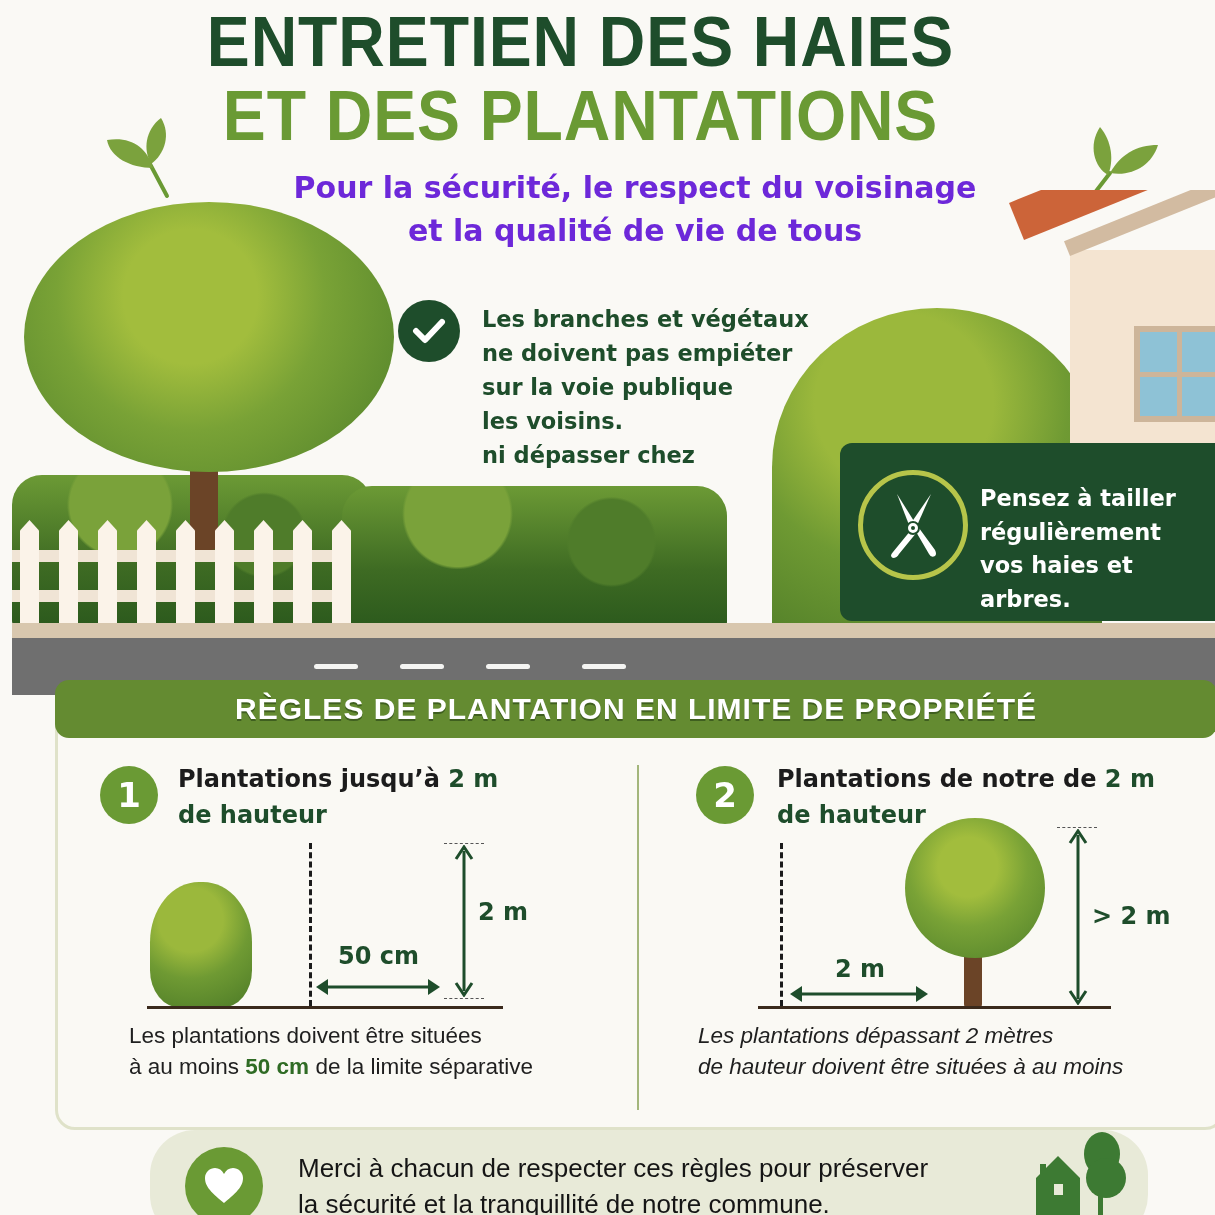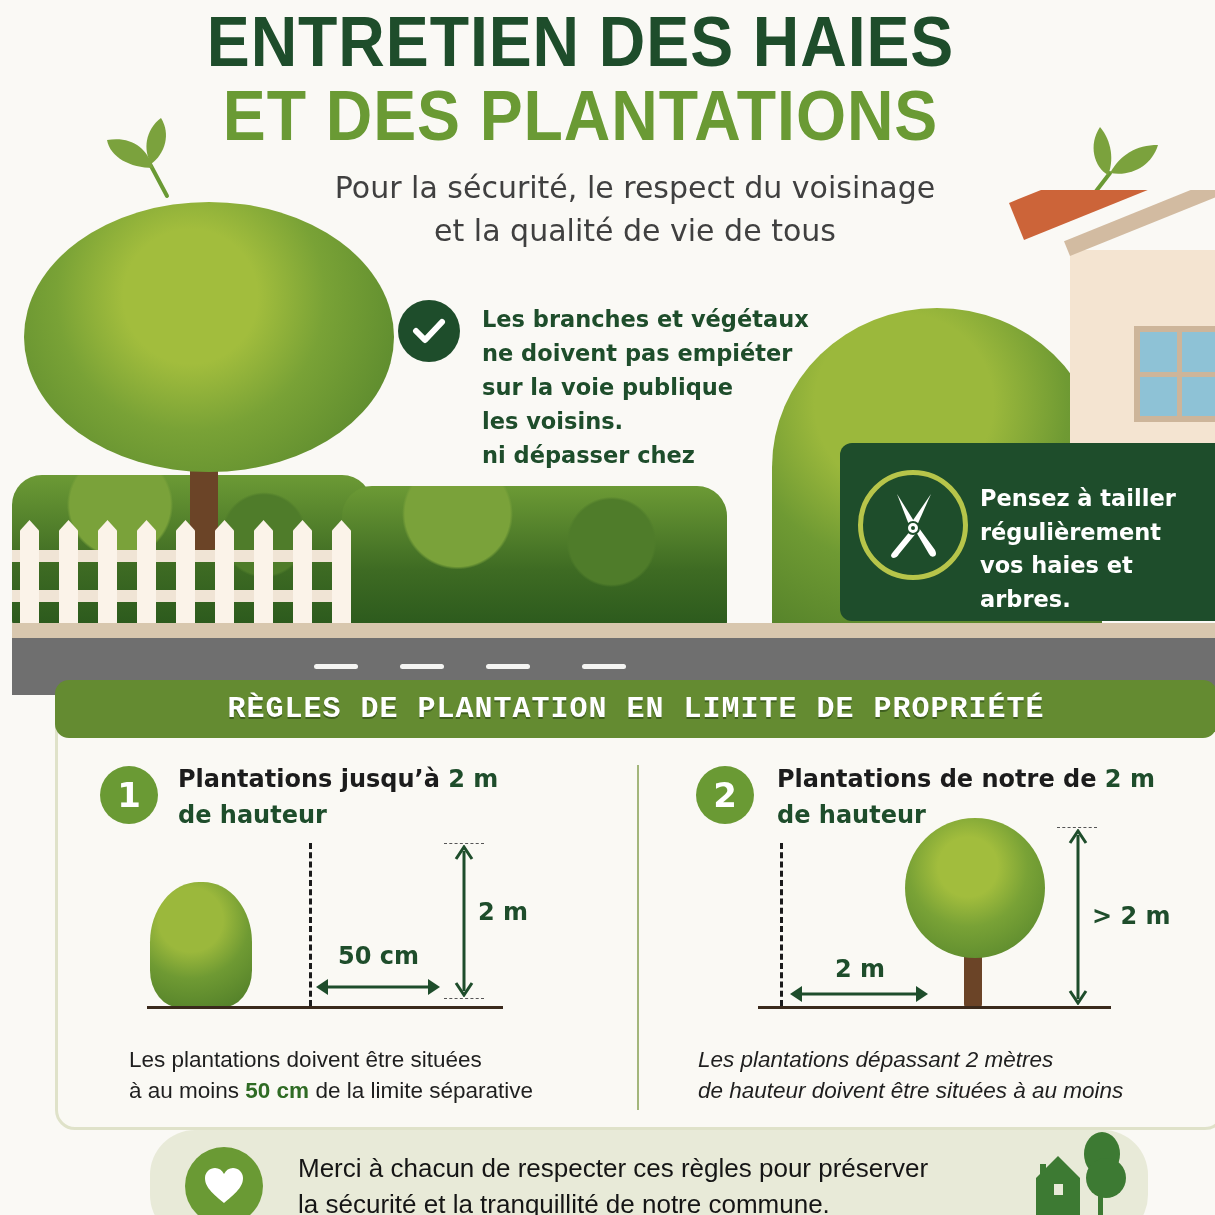--- a/index.html
+++ b/index.html
@@ -22,21 +22,21 @@
     }
     .title2 {
       left: 0; width: 1262px; top: 80px; text-align: center;
       font-family: "Liberation Sans", sans-serif; font-weight: 700;
       font-size: 70px; letter-spacing: 1px; color: #6a9a34;
       transform: scaleX(0.92); transform-origin: 0 0;
       line-height: 72px;
     }
     .subtitle {
       left: 250px; width: 770px; top: 166px; text-align: center;
-      font-size: 30px; line-height: 43px; color: #404040; font-weight: 400;
+      font-size: 30px; line-height: 43px; color: #6d28d9; font-weight: 700;
       font-family: "DejaVu Sans", sans-serif;
     }
 
     
     .scene { left: 12px; top: 190px; width: 1203px; height: 505px; overflow: hidden; }
     .road { left: 0; top: 448px; width: 1203px; height: 60px; background: #6f6f6f; }
     .sidewalk { left: 0; top: 433px; width: 1203px; height: 16px; background: #d8c7ae; }
     .dash { top: 474px; width: 44px; height: 5px; background: #f4f4f2; border-radius: 3px; }
 
     .hedge {
@@ -106,34 +106,34 @@
       left: 55px; top: 706px; width: 1170px; height: 424px;
       background: #faf9f4; border: 3px solid #dfe2c9; border-radius: 20px;
     }
     .rules-header {
       left: 55px; top: 680px; width: 1162px; height: 58px;
       background: #648b31; border-radius: 14px;
       display: flex; align-items: center; justify-content: center;
     }
     .rules-header span {
       color: #ffffff; font-weight: 700; font-size: 30px; letter-spacing: 1px;
-      font-family: Liberation Mono, monospace;
+      font-family: Liberation Sans, sans-serif;
       text-shadow: 0 2px 0 #3f5f1f;
     }
     .divider { left: 637px; top: 765px; width: 2px; height: 345px; background: #a3b67b; }
 
     .num {
       width: 58px; height: 58px; border-radius: 50%; background: #6a9a34;
       color: #fff; font-weight: 700; font-size: 34px;
       display: flex; align-items: center; justify-content: center;
     }
     .rule-title { font-size: 24px; line-height: 36px; font-weight: 700; color: #1c1c1c; width: 460px; }
     .rule-title .hl { color: #1e4d2b; }
     .rule-desc {
-      font-family: "Liberation Sans", sans-serif; font-size: 22.5px; line-height: 30.5px; color: #1f1f1f; margin-top: 24px;
+      font-family: "Liberation Sans", sans-serif; font-size: 22.5px; line-height: 30.5px; color: #1f1f1f;
     }
     .rule-desc .hl { color: #2f6b24; font-weight: 700; }
 
     .ground { height: 3px; background: #3a2a1c; }
     .vdash { width: 0; border-left: 3px dashed #1b1b1b; }
     .hdot { height: 0; border-top: 1.5px dashed #555; }
     .measure { font-weight: 700; font-size: 24px; color: #1e4d2b; }
 
     
     .footer {

